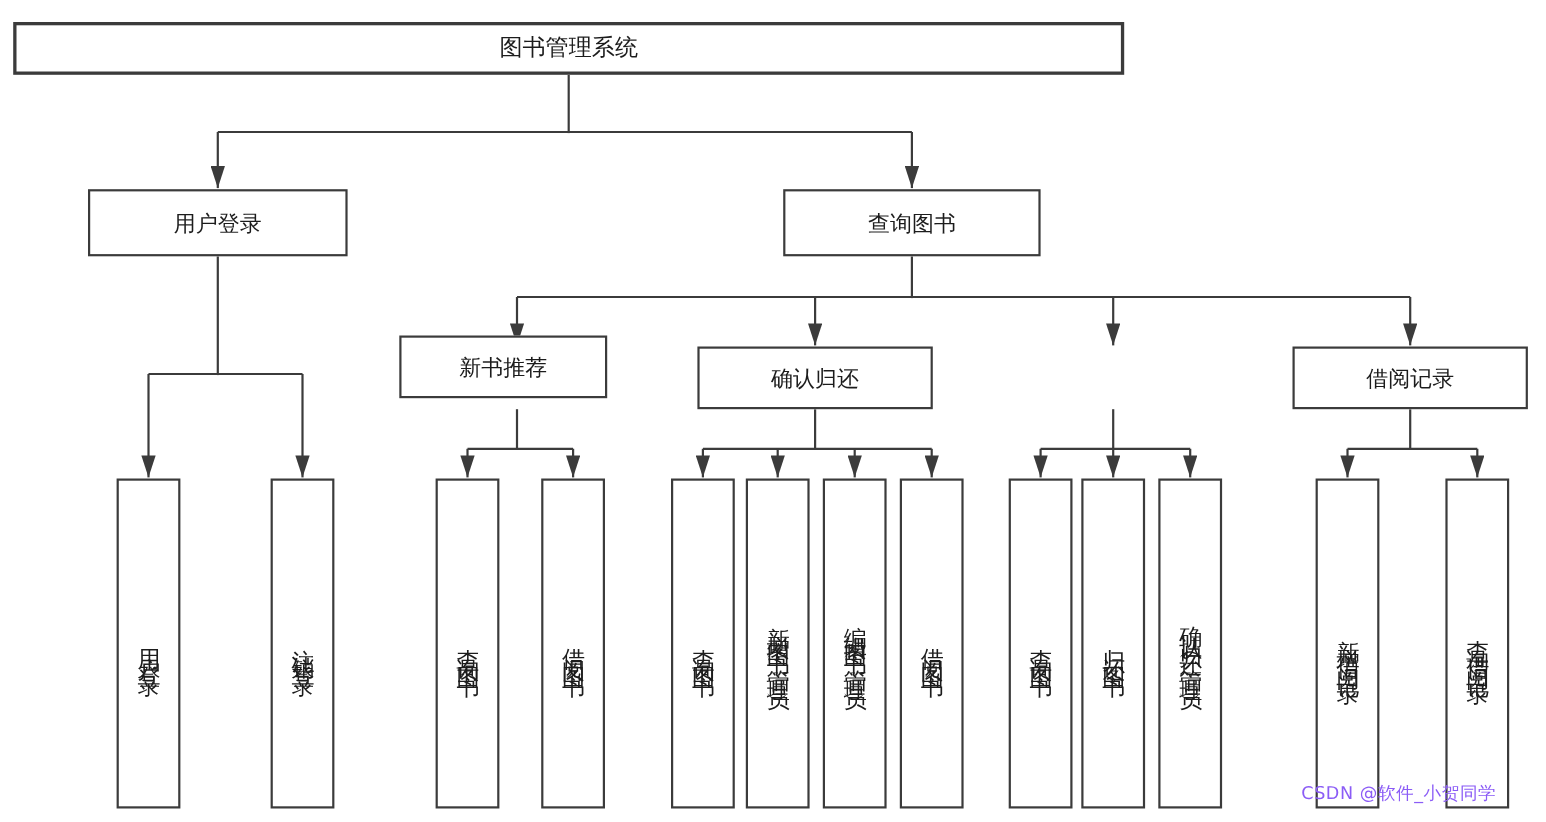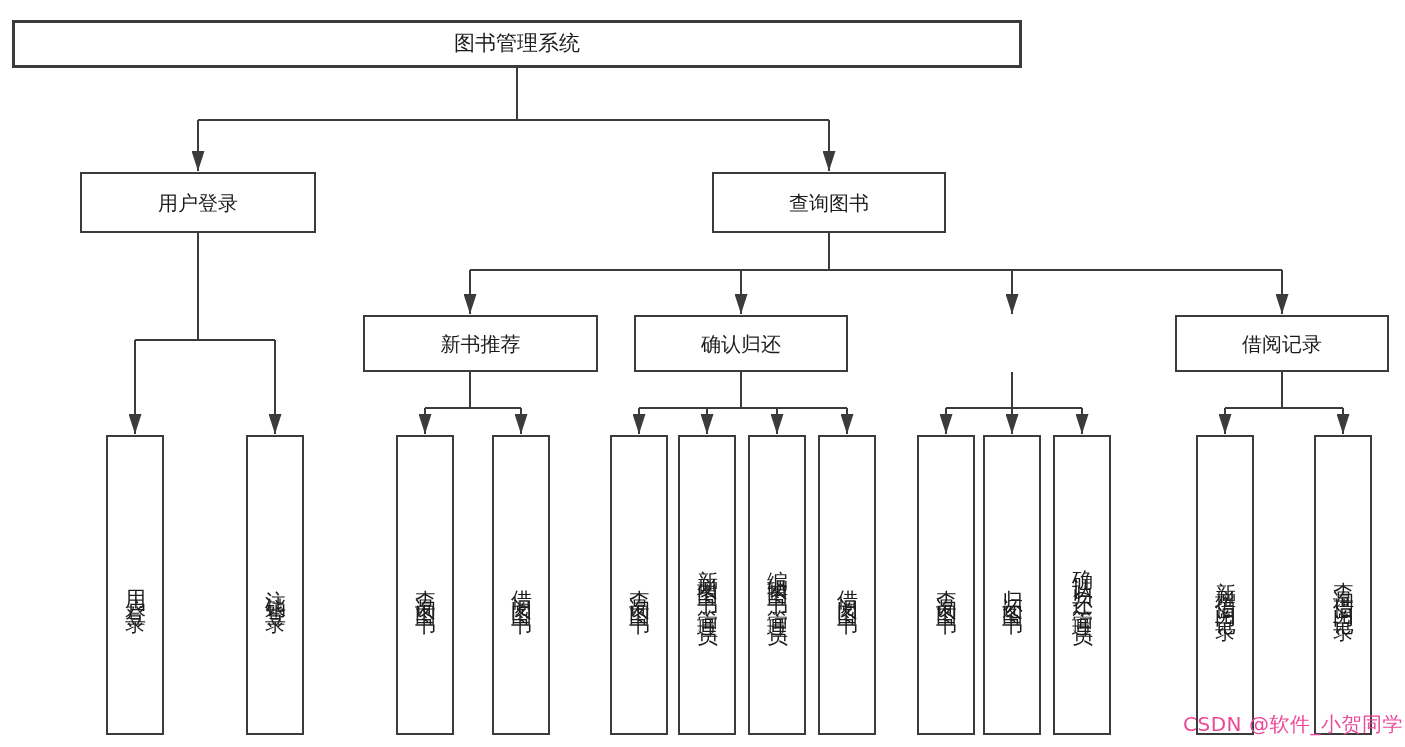--- a/index.html
+++ b/index.html
@@ -27,22 +27,22 @@
     writing-mode:vertical-rl;
     text-orientation:mixed;
     font-size:21px;
     letter-spacing:8px;
     padding-top:8px;
     line-height:1;
   }
   .watermark{
     position:absolute;
     left:1183px;top:711px;
-    font-size:20px;
-    color:#ec4899;
+    font-size:16px;
+    color:#8b5cf6;
     letter-spacing:0.5px;
     z-index:5;
     white-space:nowrap;
   }
 </style>
 </head>
 <body>
 
 <div class="canvas">
 
@@ -100,21 +100,21 @@
     <span class="lbl">图书管理系统</span>
   </div>
 
   <div class="node" style="left:80px;top:172px;width:236px;height:61px">
     <span class="lbl">用户登录</span>
   </div>
   <div class="node" style="left:712px;top:172px;width:234px;height:61px">
     <span class="lbl">查询图书</span>
   </div>
 
-  <div class="node" style="left:363px;top:315px;width:235px;height:57px">
+  <div class="node" style="left:363px;top:305px;width:189px;height:57px">
     <span class="lbl">新书推荐</span>
   </div>
   <div class="node" style="left:634px;top:315px;width:214px;height:57px">
     <span class="lbl">确认归还</span>
   </div>
   <div class="node" style="left:1175px;top:315px;width:214px;height:57px">
     <span class="lbl">借阅记录</span>
   </div>
 
   <div class="node v" style="left:106px;top:435px;width:58px;height:300px">

